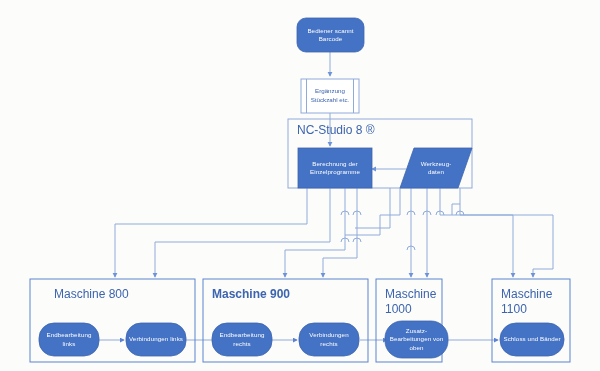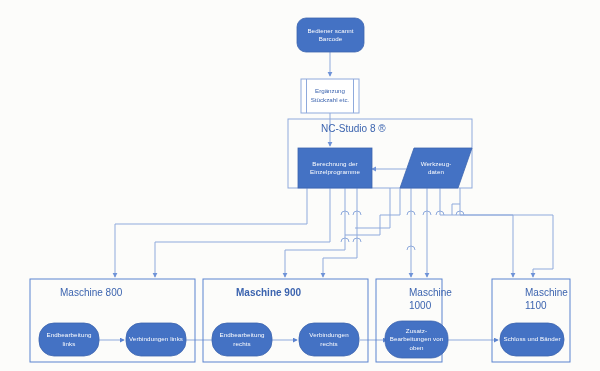--- a/index.html
+++ b/index.html
@@ -36,26 +36,25 @@
     line-height: 1.35;
     font-weight: 400;
     letter-spacing: 0.1px;
     pointer-events: none;
     white-space: pre-line;
   }
   .container-title {
     position: absolute;
     color: #3c64af;
     font-family: "Liberation Sans", sans-serif;
-    font-size: 10px;
+    font-size: 12px;
     line-height: 1.25;
     font-weight: 400;
     white-space: pre-line;
     pointer-events: none;
-    margin-left: 24px;
   }
   .proc-label {
     position: absolute;
     color: #3c64af;
     font-family: "Liberation Sans", sans-serif;
     font-size: 6.2px;
     line-height: 1.4;
     text-align: center;
     white-space: pre-line;
     pointer-events: none;
@@ -156,21 +155,21 @@
 Stückzahl etc.</div>
 
   <div class="container-title" style="left:297px; top:123px;">NC-Studio 8 ®</div>
 
   <div class="node-label" style="left:298px; top:148px; width:74px; height:40px;">Berechnung der
 Einzelprogramme</div>
 
   <div class="node-label" style="left:402px; top:148px; width:68px; height:40px;">Werkzeug-
 daten</div>
 
-  <div class="container-title" style="left:36px; top:287px;text-align:center;">Maschine 800</div>
+  <div class="container-title" style="left:54px; top:287px;text-align:center;">Maschine 800</div>
   <div class="node-label" style="left:39px; top:323px; width:60px; height:33px;">Endbearbeitung
 links</div>
   <div class="node-label" style="left:126px; top:323px; width:60px; height:33px;">Verbindungen links</div>
 
   <div class="container-title" style="left:212px; top:287px;font-weight:bold;">Maschine 900</div>
   <div class="node-label" style="left:212px; top:323px; width:60px; height:33px;">Endbearbeitung
 rechts</div>
   <div class="node-label" style="left:299px; top:323px; width:60px; height:33px;">Verbindungen
 rechts</div>
 

